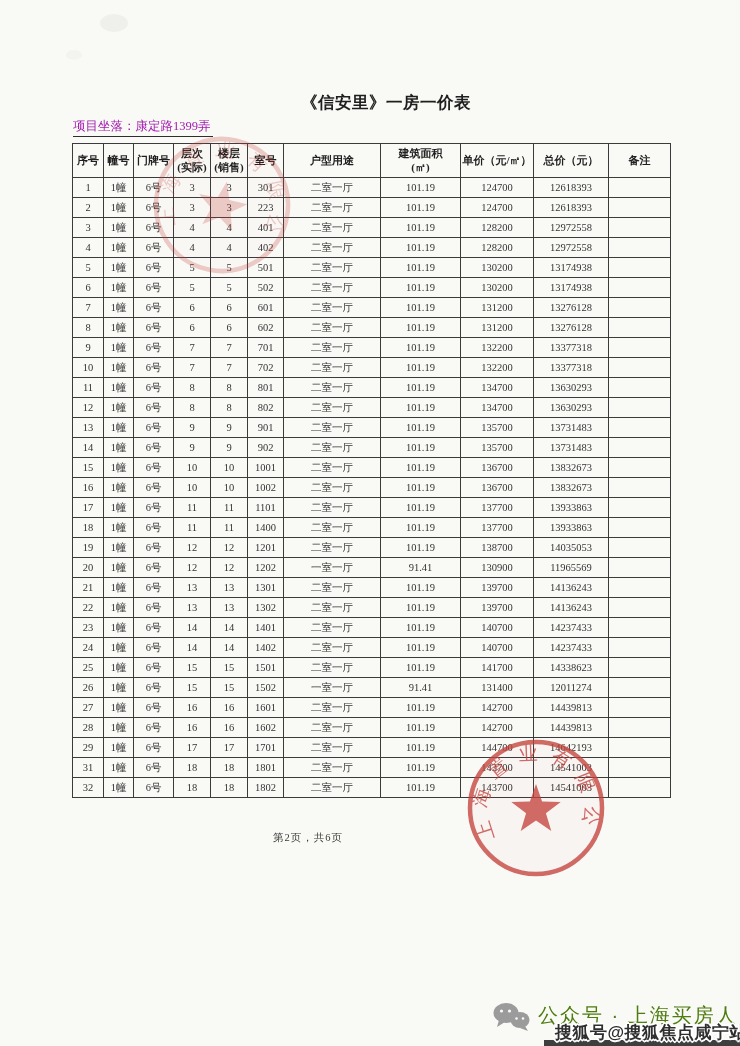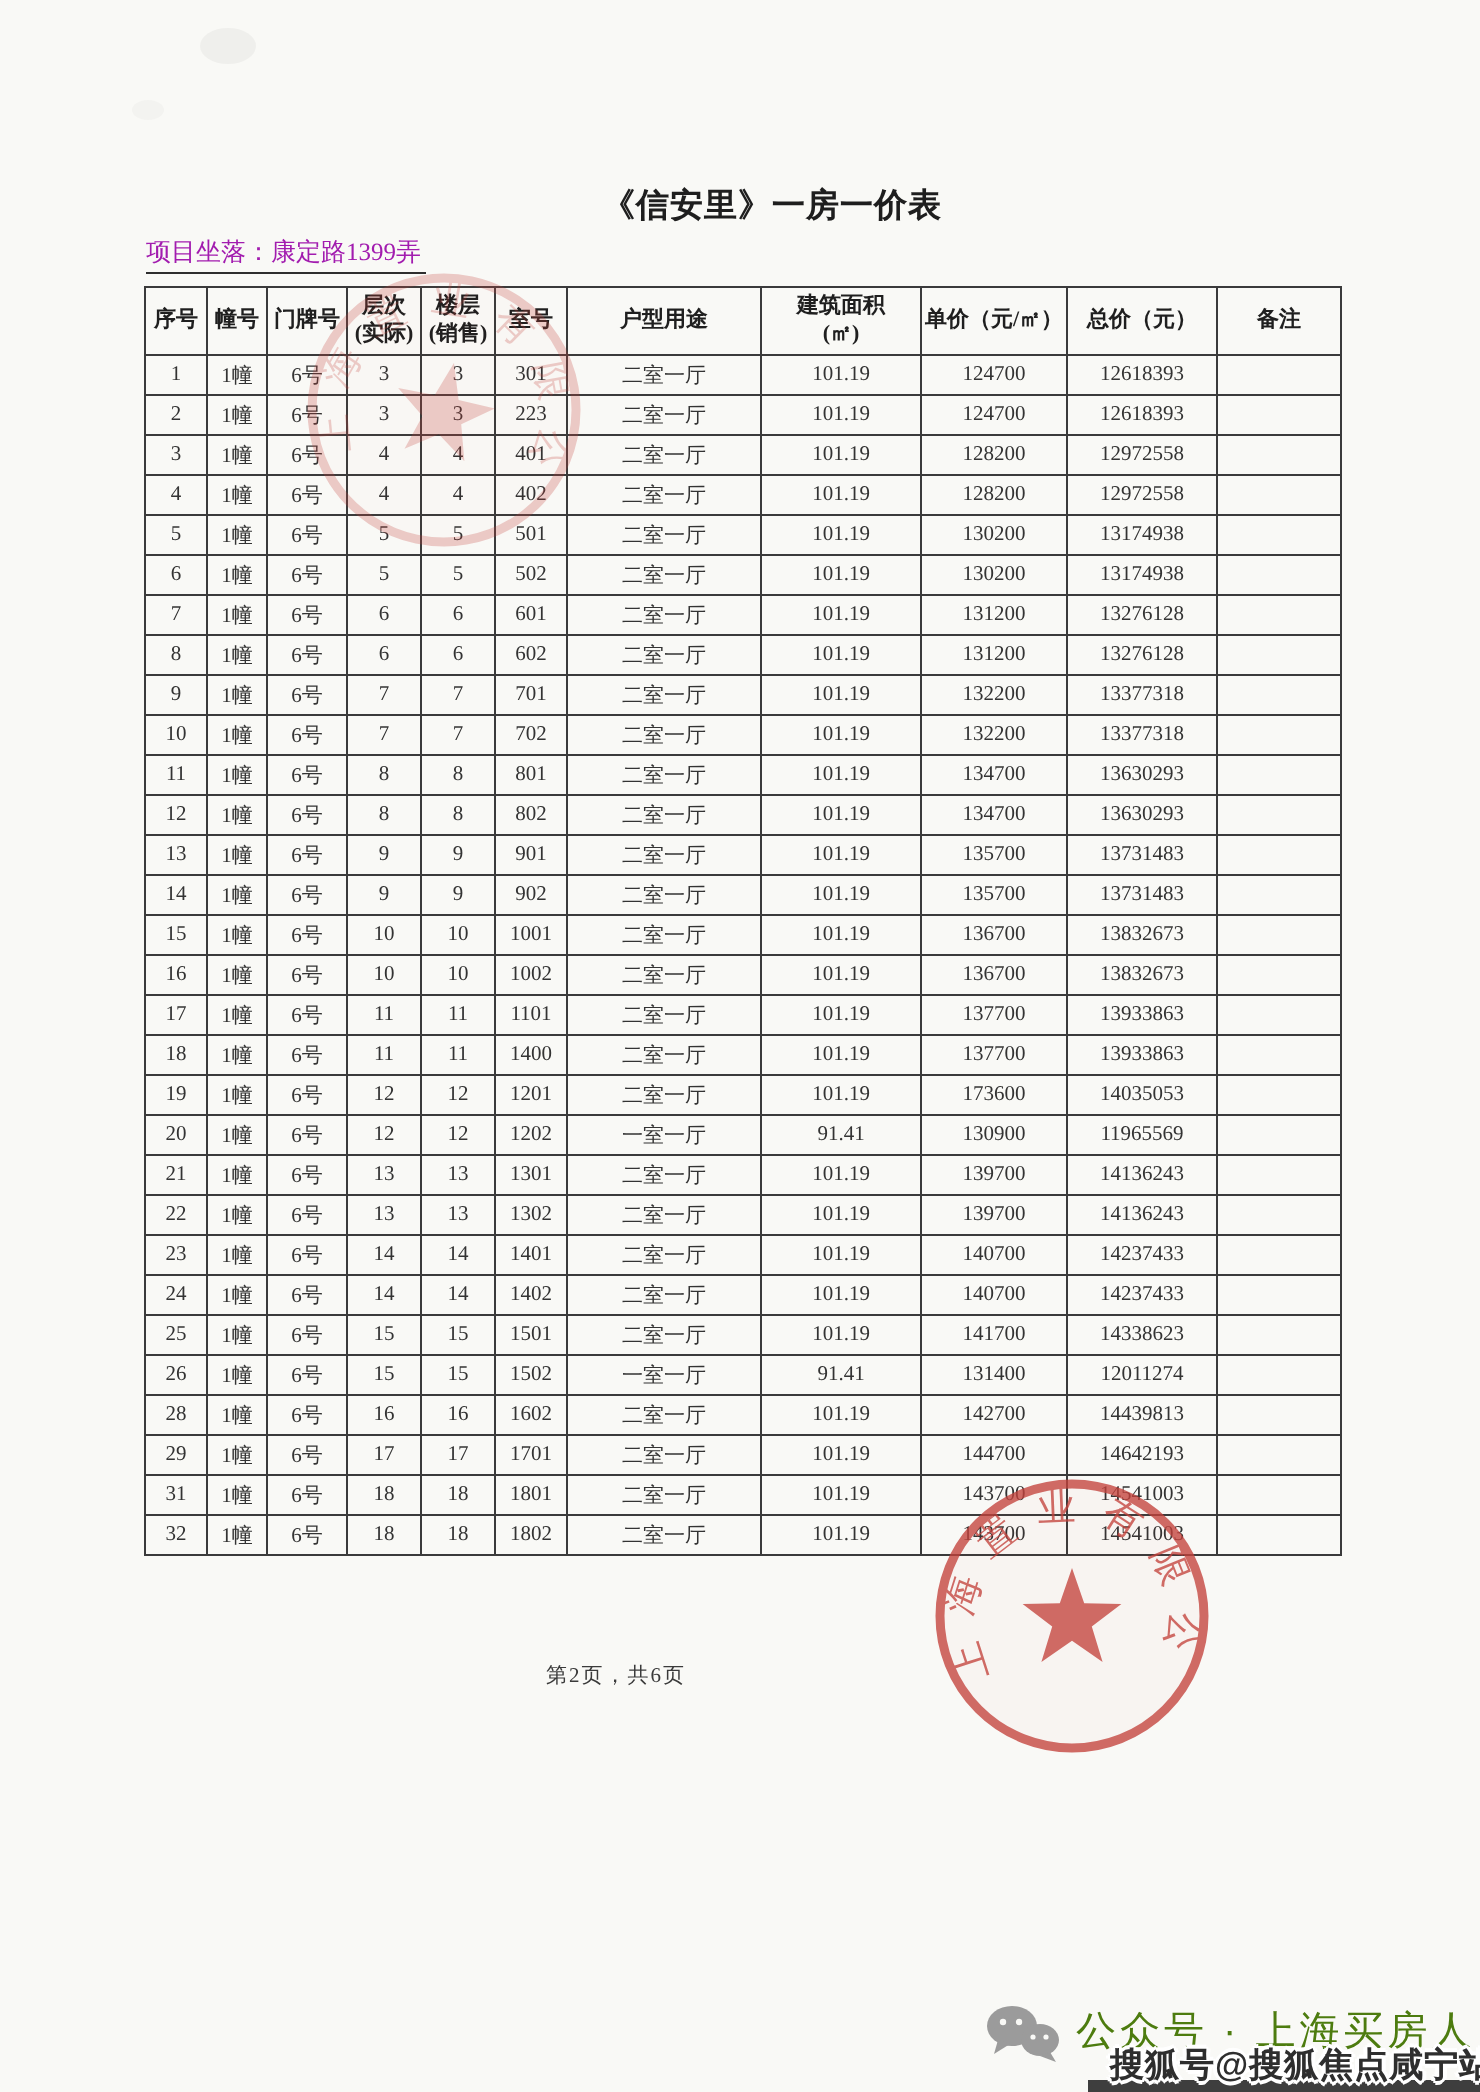--- a/index.html
+++ b/index.html
@@ -341,21 +341,21 @@
   </tr>
       <tr>
     <td>19</td>
     <td>1幢</td>
     <td>6号</td>
     <td>12</td>
     <td>12</td>
     <td>1201</td>
     <td>二室一厅</td>
     <td>101.19</td>
-    <td>173600</td>
+    <td>138700</td>
     <td>14035053</td>
     <td></td>
   </tr>
       <tr>
     <td>20</td>
     <td>1幢</td>
     <td>6号</td>
     <td>12</td>
     <td>12</td>
     <td>1202</td>
@@ -434,20 +434,33 @@
     <td>26</td>
     <td>1幢</td>
     <td>6号</td>
     <td>15</td>
     <td>15</td>
     <td>1502</td>
     <td>一室一厅</td>
     <td>91.41</td>
     <td>131400</td>
     <td>12011274</td>
+    <td></td>
+  </tr>
+      <tr>
+    <td>27</td>
+    <td>1幢</td>
+    <td>6号</td>
+    <td>16</td>
+    <td>16</td>
+    <td>1601</td>
+    <td>二室一厅</td>
+    <td>101.19</td>
+    <td>142700</td>
+    <td>14439813</td>
     <td></td>
   </tr>
       <tr>
     <td>28</td>
     <td>1幢</td>
     <td>6号</td>
     <td>16</td>
     <td>16</td>
     <td>1602</td>
     <td>二室一厅</td>

